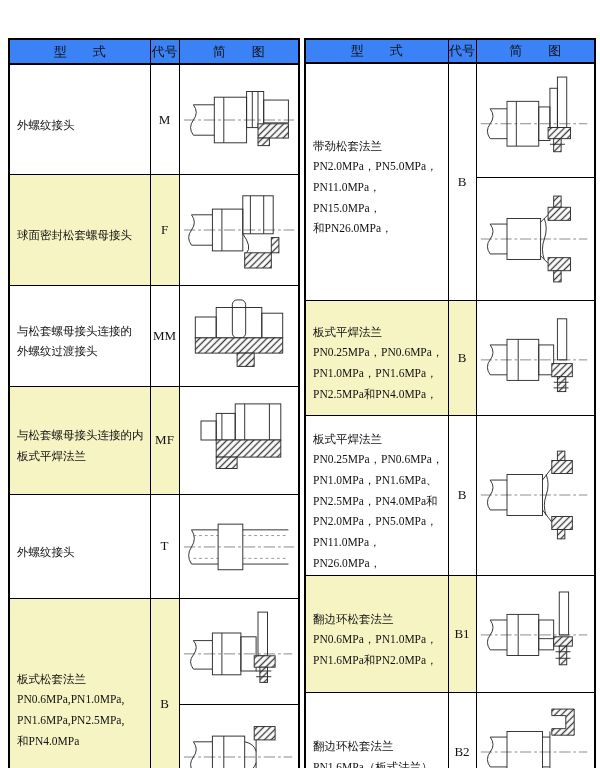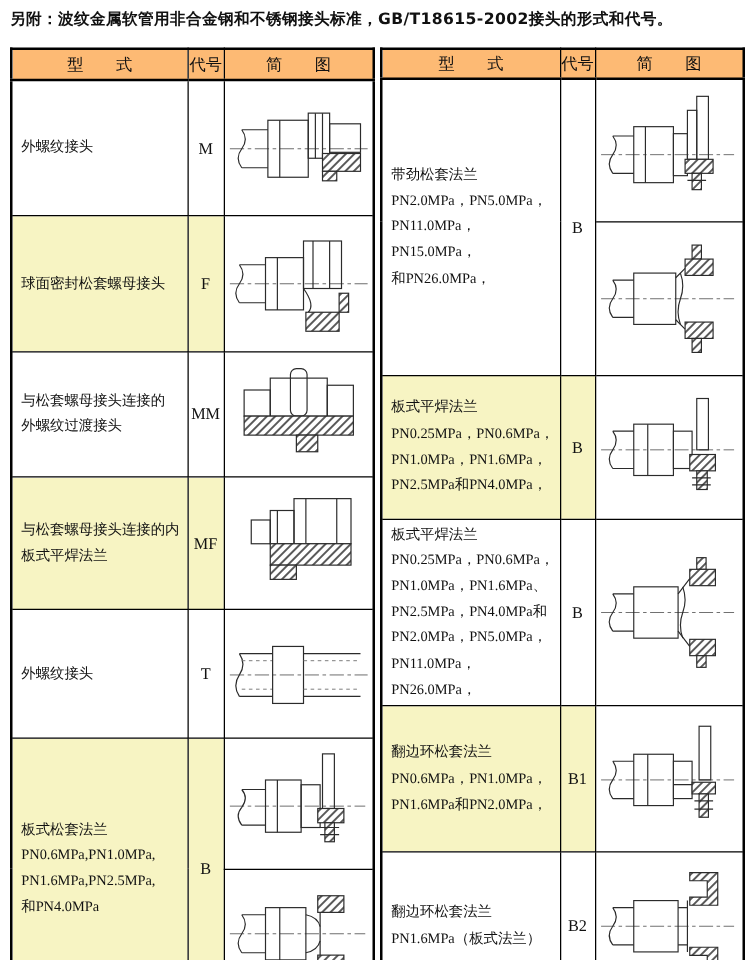--- a/index.html
+++ b/index.html
@@ -3,23 +3,23 @@
 <meta charset="utf-8">
 <style>
   html,body{margin:0;padding:0;}
   .page{width:600px;height:768px;background:#ffffff;position:relative;
         font-family:"DejaVu Sans",sans-serif;color:#111;}
   .title{position:absolute;top:7px;left:8px;width:586px;font-size:12.5px;
          font-weight:bold;letter-spacing:0.3px;}
   .tables{position:absolute;top:38px;left:8px;display:flex;gap:4px;}
   table{border-collapse:collapse;table-layout:fixed;border:2px solid #000;}
   td{border:1px solid #000;padding:0;vertical-align:middle;overflow:hidden;}
-  td.hdr{background:#fdba74;text-align:center;font-size:13px;
+  td.hdr{background:#3b82f6;text-align:center;font-size:13px;
          border-bottom:2px solid #000;}
-  td.type{font-size:11.5px;padding:2px 4px 2px 7px;line-height:1.8;
+  td.type{font-size:11.5px;padding:13px 4px 2px 7px;line-height:1.8;
           white-space:pre-line;font-family:"Liberation Serif",serif;}
   td.code{text-align:center;font-size:13px;font-family:"Liberation Serif",serif;}
   td.hl{background:#f7f4c3;}
   td.dia{text-align:center;background:#fff;}
   svg.d{display:block;margin:0 auto;}
   svg.d *{stroke:#2b2b2b;stroke-width:1;fill:none;}
   svg.d .ht{fill:url(#h);}
   svg.d .cl{stroke:#666;stroke-width:0.8;}
   svg.d .dsh{stroke:#777;stroke-width:0.8;}
 </style>
@@ -30,21 +30,20 @@
 
   <svg width="0" height="0" style="position:absolute">
     <defs>
       <pattern id="h" patternUnits="userSpaceOnUse" width="5" height="5" patternTransform="rotate(45)">
         <rect width="5" height="5" fill="#ffffff" stroke="none"></rect>
         <line x1="2.5" y1="0" x2="2.5" y2="5" stroke="#3a3a3a" stroke-width="1.4"></line>
       </pattern>
     </defs>
   </svg>
 
-  <div class="title">另附：波纹金属软管用非合金钢和不锈钢接头标准，GB/T18615-2002接头的形式和代号。</div>
 
   <div class="tables">
 
     <table>
       <colgroup>
           <col style="width:141px">
           <col style="width:29px">
           <col style="width:120px">
         </colgroup>
       <tbody>

